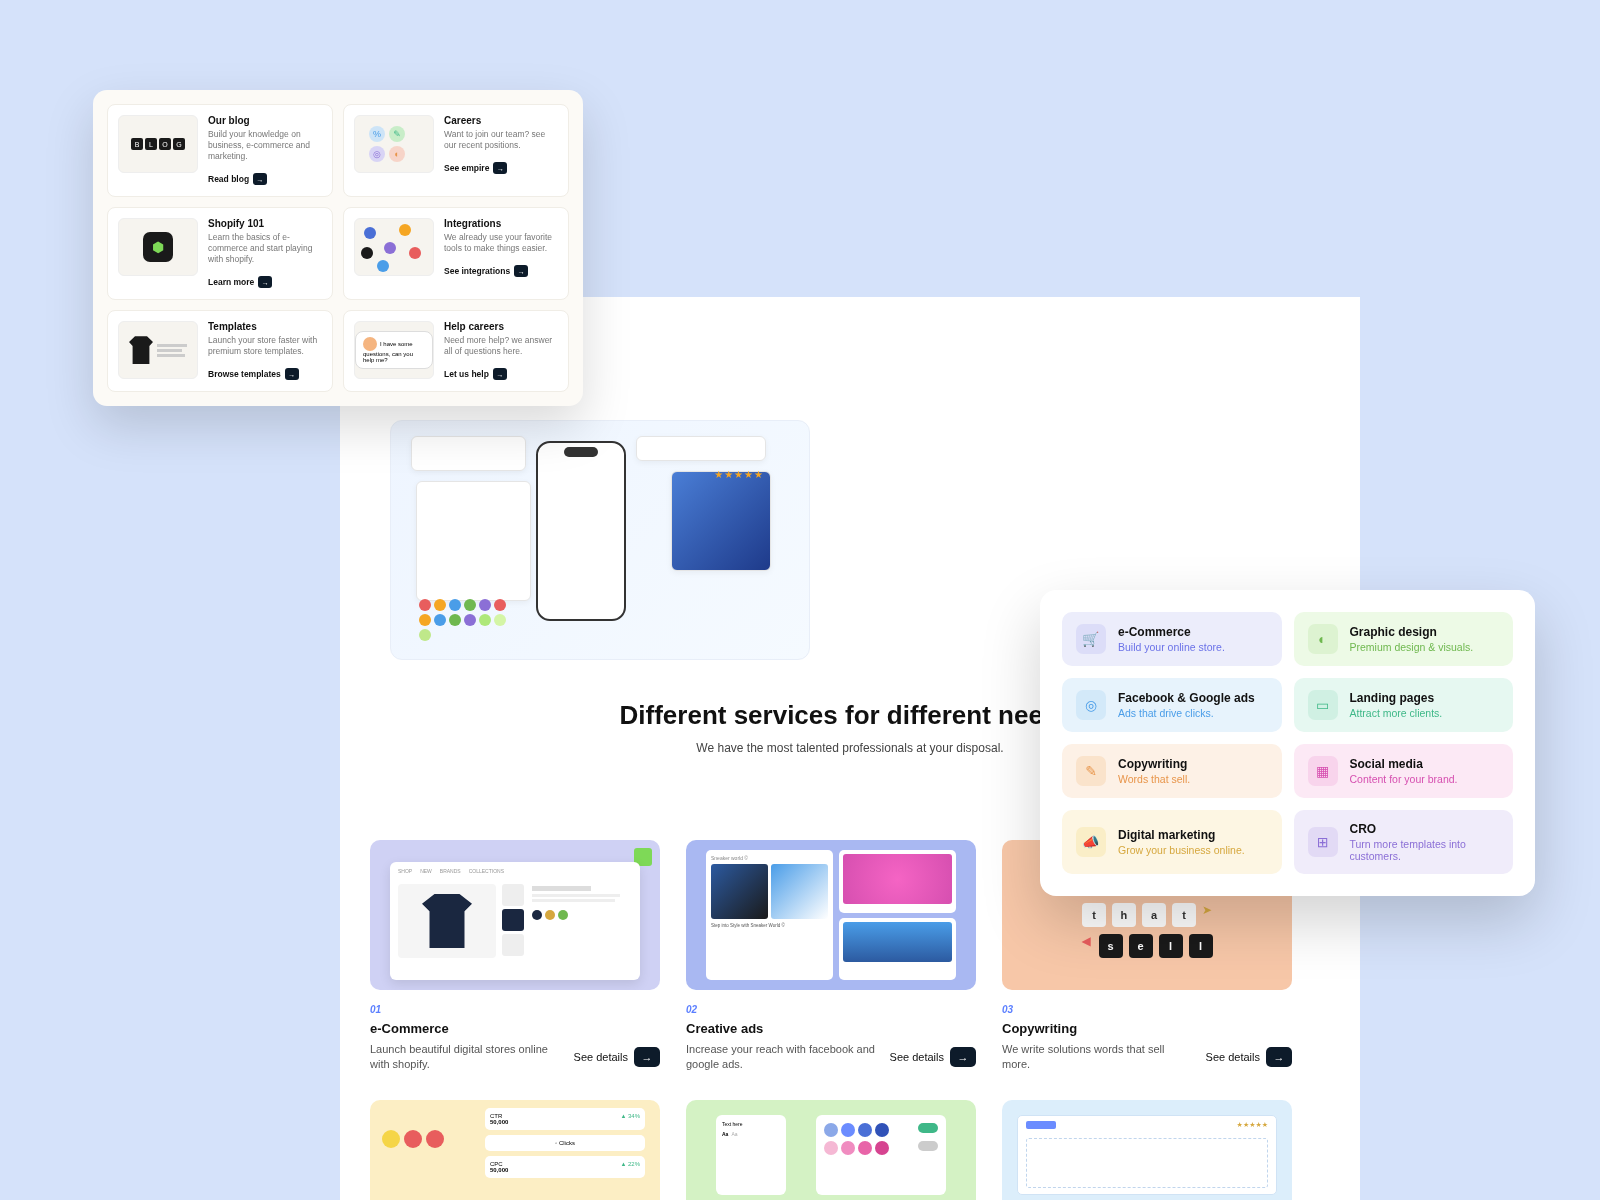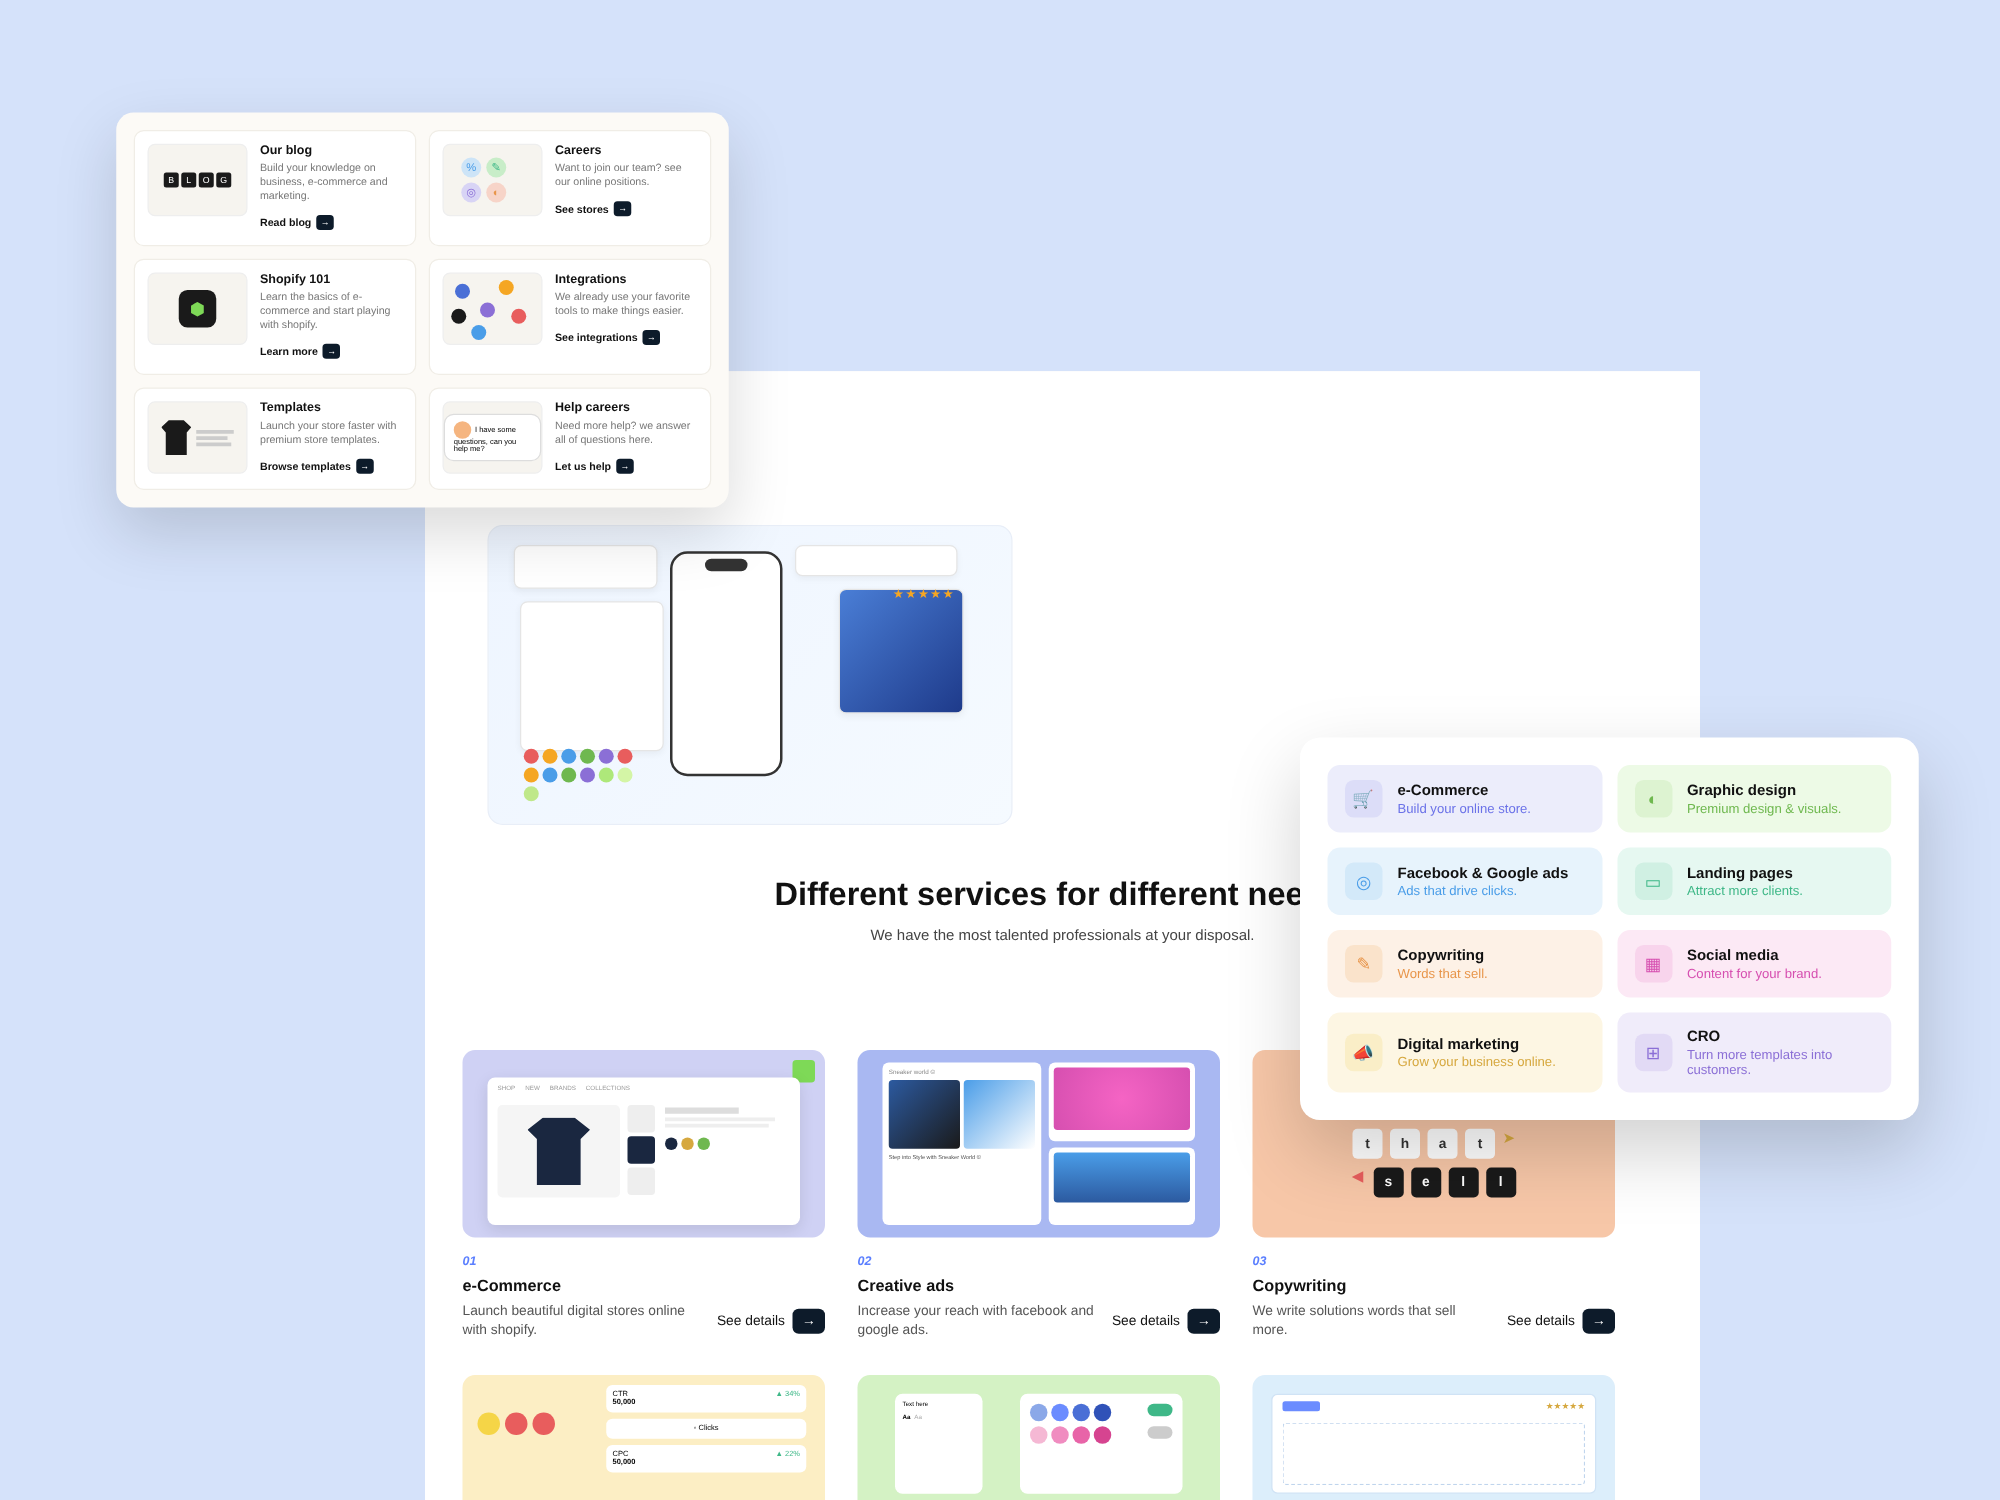--- a/index.html
+++ b/index.html
@@ -337,22 +337,22 @@
   </div>
   <div class="mega1-item">
     <div class="mega1-thumb">
         <div class="circles-3">
           <span style="background:#cde4f7;color:#4a9de8">%</span>
           <span style="background:#c8edc8;color:#3fb888">✎</span>
           <span style="background:#d8d4f5;color:#8b6fd6">◎</span>
           <span style="background:#f7d4c8;color:#e8954a">◐</span>
         </div>
       </div>
-    <div class="mega1-txt"><div class="mega1-title">Careers</div><div class="mega1-desc">Want to join our team? see our online positions.</div><div class="mega1-link">
-          <span>See stores</span>
+    <div class="mega1-txt"><div class="mega1-title">Careers</div><div class="mega1-desc">Want to join our team? see our recent positions.</div><div class="mega1-link">
+          <span>See empire</span>
           <span class="mini-arrow">→</span>
         </div></div>
   </div>
   <div class="mega1-item">
     <div class="mega1-thumb">
         <div class="shopify-box">⬢</div>
       </div>
     <div class="mega1-txt"><div class="mega1-title">Shopify 101</div><div class="mega1-desc">Learn the basics of e-commerce and start playing with shopify.</div><div class="mega1-link">
           <span>Learn more</span>
           <span class="mini-arrow">→</span>

